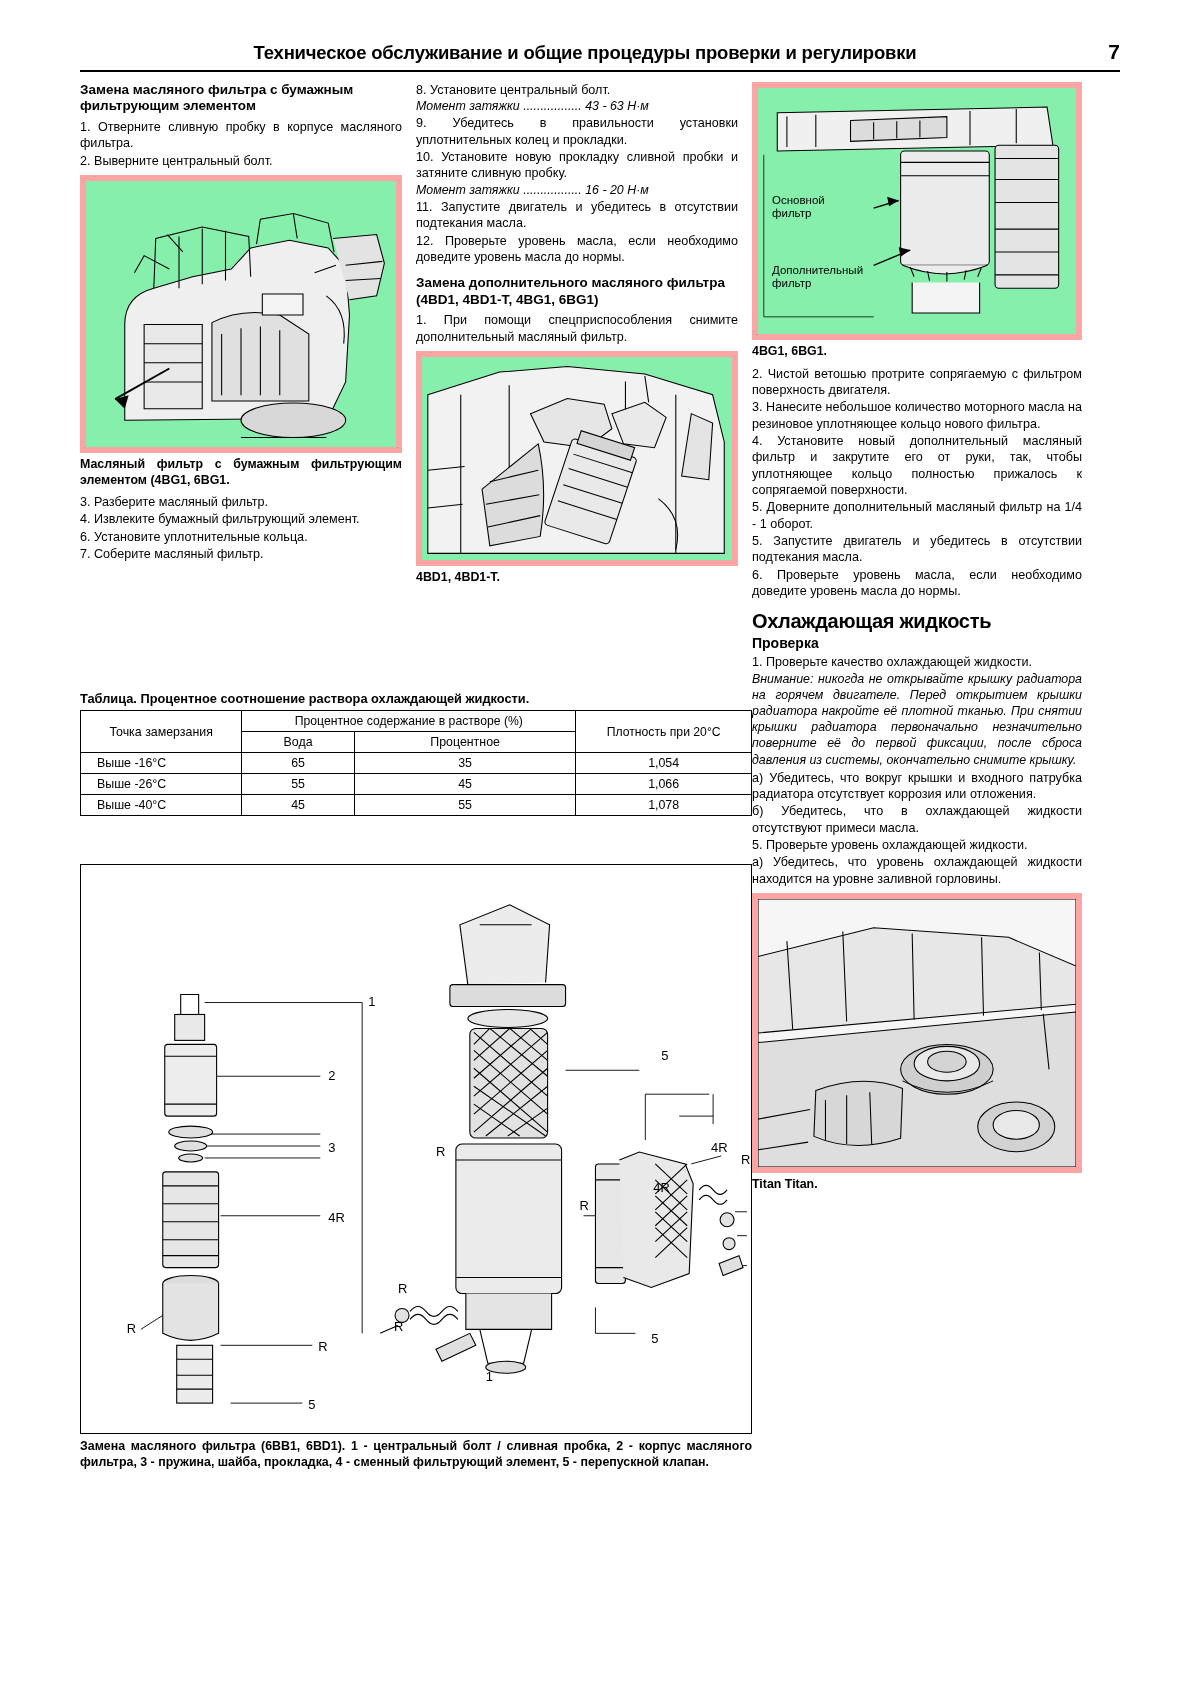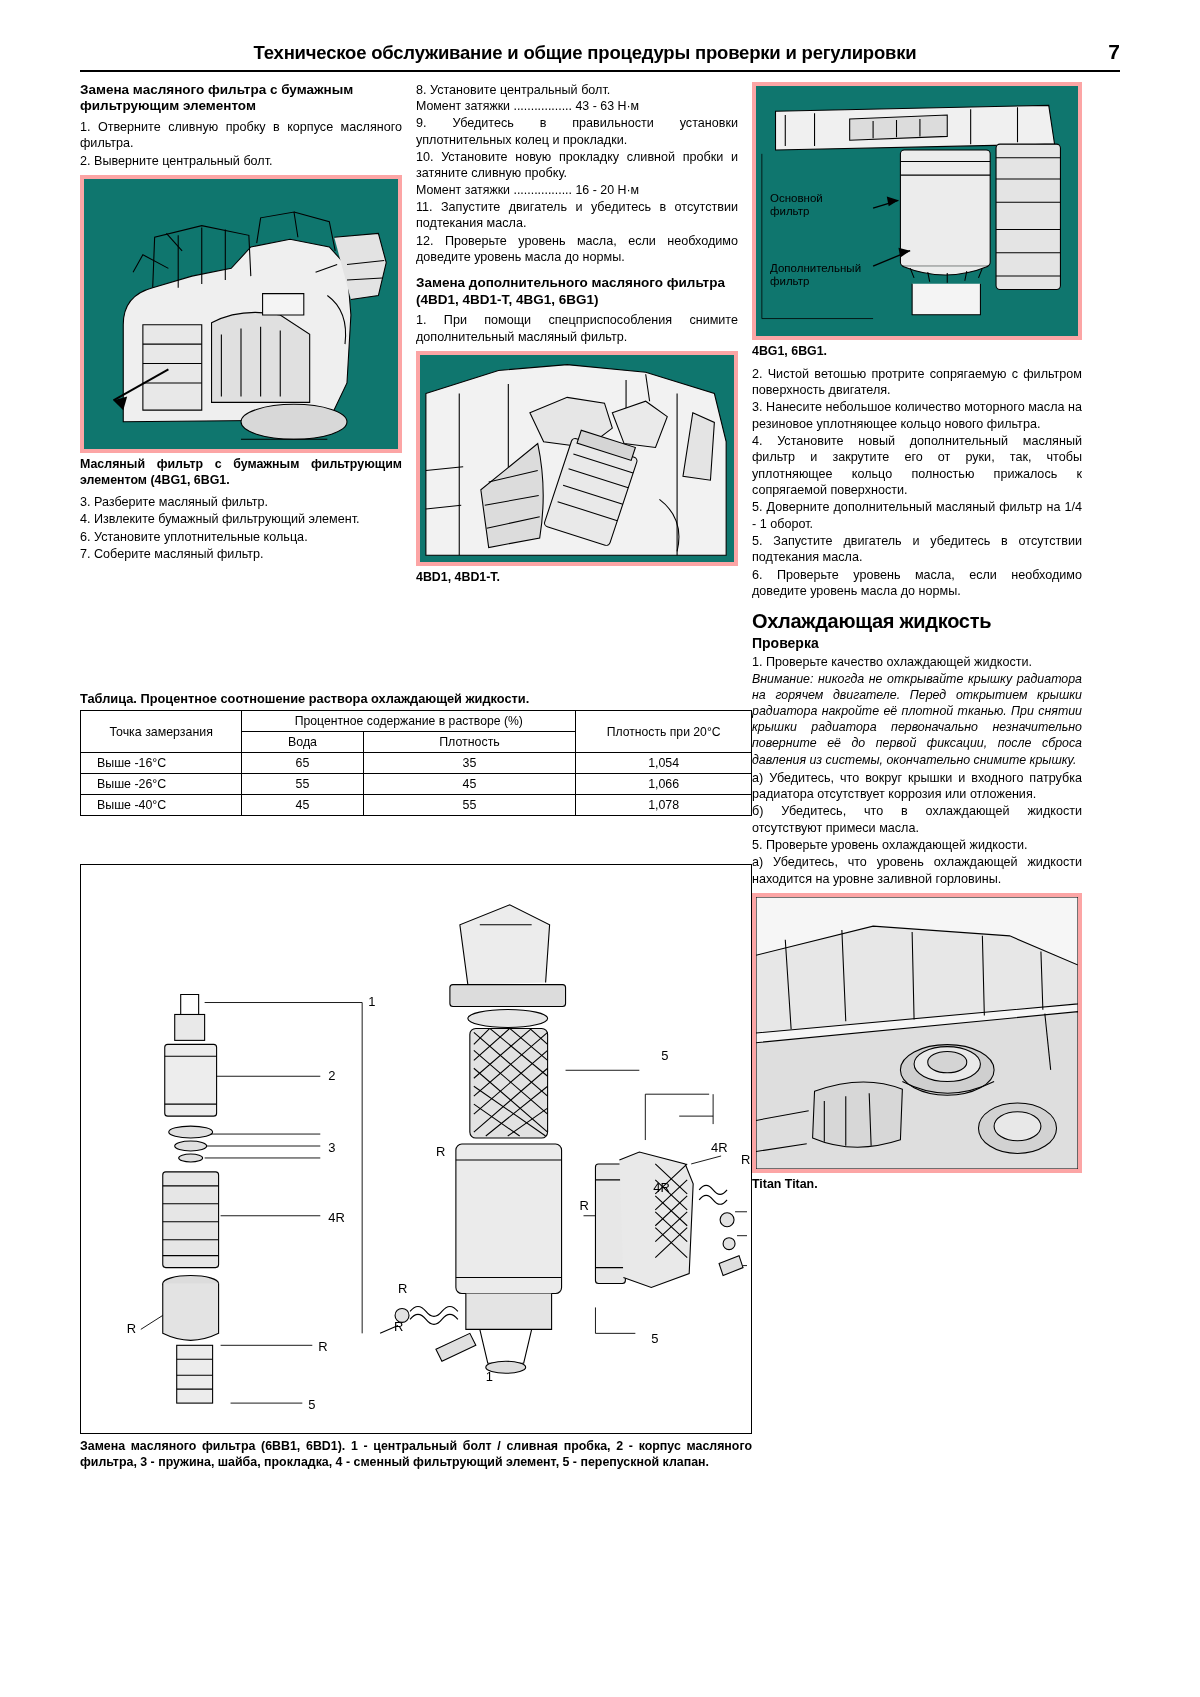--- a/index.html
+++ b/index.html
@@ -43,31 +43,31 @@
   }
   h2.big {
     font-size:20px; font-weight:bold; margin:0 0 2px 0; letter-spacing:-0.3px;
   }
   h3.sub { font-size:14px; font-weight:bold; margin:0 0 3px 0; }
   p.t {
     font-size:12.6px; line-height:1.30; margin:0 0 1px 0;
     text-align:justify;
   }
   p.ital { font-style:italic; font-size:12.4px; line-height:1.30; margin:0 0 2px 0; text-align:justify;}
-  p.torque { font-size:12.4px; margin:1px 0 2px 0; }
+  p.torque { font-style:italic; font-size:12.4px; margin:1px 0 2px 0; }
   .gap { height:9px; }
   .gap-s { height:5px; }
   .cap {
     font-size:12.4px; font-weight:bold; line-height:1.25; margin:4px 0 6px 0;
     text-align:justify;
   }
 
   
   .fig {
-    border:4px solid #fca5a5; background:#0f766e; position:relative; overflow:hidden;
+    border:6px solid #fca5a5; background:#86efac; position:relative; overflow:hidden;
   }
   .fig svg { display:block; width:100%; height:100%; }
   .fig .lbl {
     position:absolute; font-size:11.5px; line-height:1.15;
   }
 
   
   .tbl-title { font-size:12.8px; font-weight:bold; margin:8px 0 4px 0; }
   table.coolant {
     border-collapse:collapse; width:100%; font-size:12.4px;
@@ -263,21 +263,21 @@
     <div class="tbl-title">Таблица. Процентное соотношение раствора охлаждающей жидкости.</div>
     <table class="coolant">
       <tbody>
           <tr>
         <td rowspan="2">Точка замерзания</td>
         <td colspan="2" class="spanhdr">Процентное содержание в растворе (%)</td>
         <td rowspan="2" class="hdr">Плотность при 20°С</td>
       </tr>
       <tr>
         <td>Вода</td>
-        <td>Плотность</td>
+        <td>Процентное</td>
       </tr>
       <tr>
         <td class="left">Выше -16°С</td>
         <td>65</td>
         <td>35</td>
         <td>1,054</td>
       </tr>
       <tr>
         <td class="left">Выше -26°С</td>
         <td>55</td>

